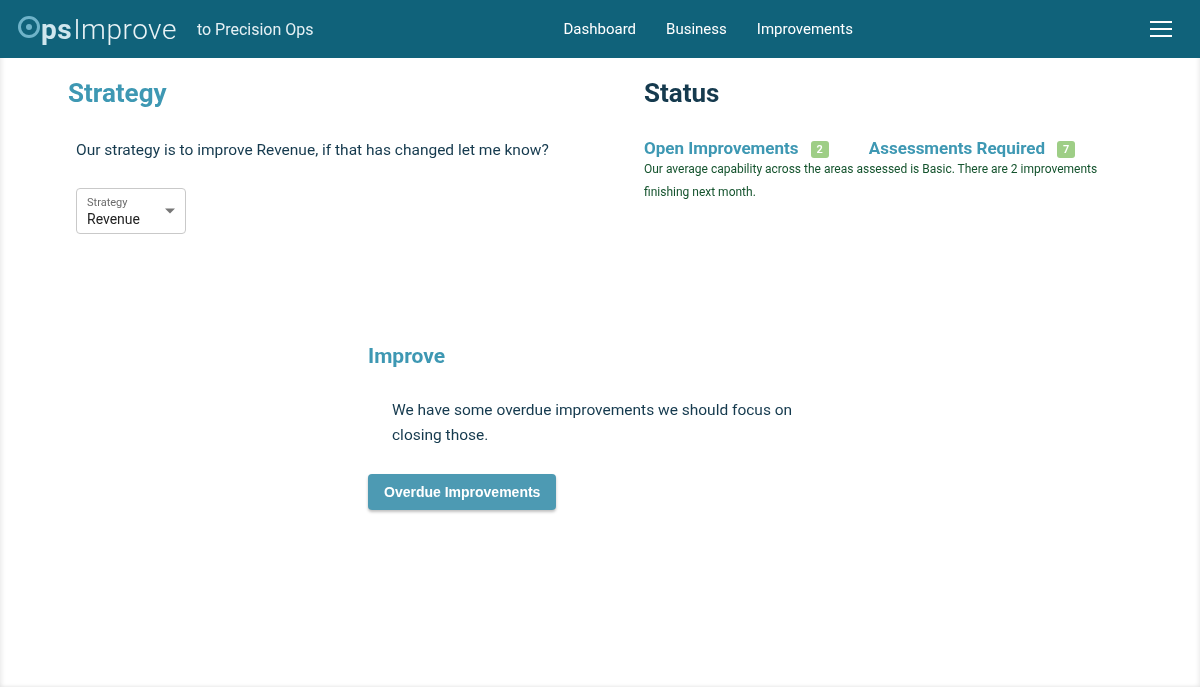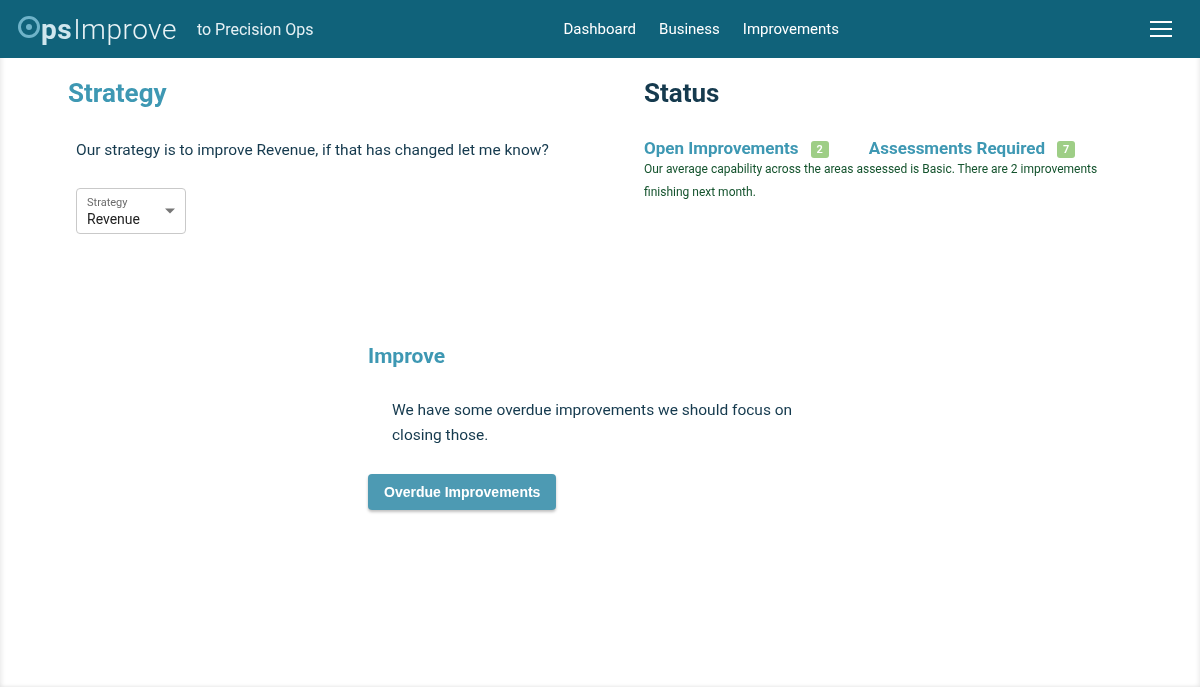--- a/index.html
+++ b/index.html
@@ -37,21 +37,21 @@
     content: "";
     position: absolute;
     width: 6px; height: 6px;
     background: #6fb3c9;
     border-radius: 50%;
     top: 50%; left: 50%;
     transform: translate(-50%, -50%);
   }
   .logo-advisor { color: #e9f3f6; font-weight: 300; }
   .tagline { margin-left: 20px; font-size: 16px; color: #e6f1f5; font-weight: 400; }
-  .nav { display: flex; gap: 23px; margin-left: 250px; }
+  .nav { display: flex; gap: 30px; margin-left: 250px; }
   .nav-item { color: #fff; font-size: 15px; cursor: pointer; }
   .spacer { flex: 1; }
   .hamburger {
     width: 22px; height: 16px;
     display: flex; flex-direction: column; justify-content: space-between;
     cursor: pointer;
   }
   .hamburger span { display:block; height: 2px; background: #fff; width: 100%; }
 
   .content {

